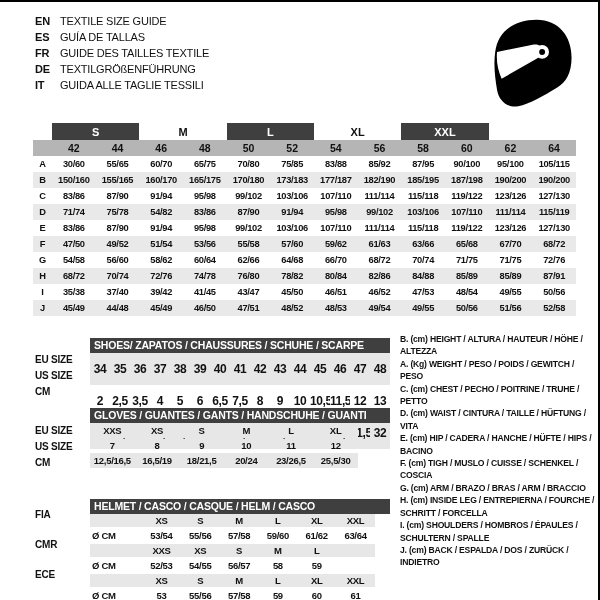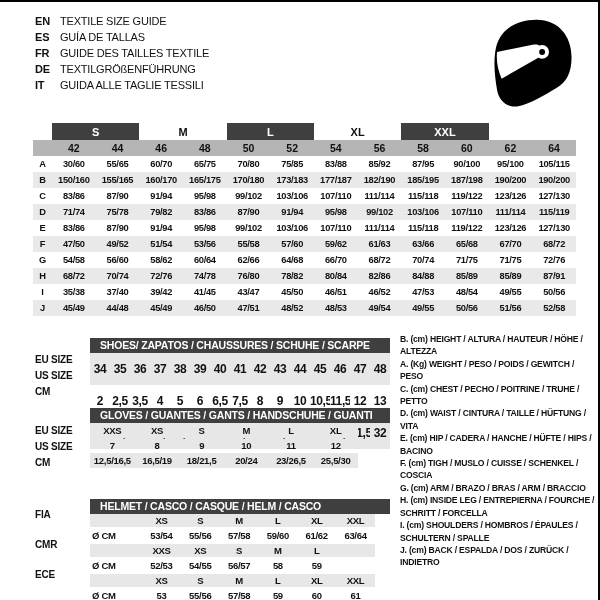--- a/index.html
+++ b/index.html
@@ -28,21 +28,21 @@
   .size-table .data-row td { height:16px; font-size:9.3px; font-weight:bold; letter-spacing:-0.3px; }
   .size-table .data-row.alt td { background:#e9e9e9; }
   .size-table .letter-cell { font-size:10px; }
 
   
   .row-label { position:absolute; left:35px; font-size:10px; font-weight:bold; letter-spacing:-0.2px; }
 
   
   .mini { position:absolute; left:90px; }
   .mini-title { height:15px; background:#3f3f3f; color:#fff; font-size:10.5px; font-weight:bold;
-                line-height:15px; padding-left:10px; letter-spacing:-0.2px; white-space:nowrap; }
+                line-height:15px; padding-left:4px; letter-spacing:-0.2px; white-space:nowrap; }
   .mini table { border-collapse:collapse; table-layout:fixed; }
   .mini td { text-align:center; vertical-align:middle; font-weight:bold; white-space:nowrap; overflow:hidden; }
   .shoes-tbl td { height:32px; font-size:12px; letter-spacing:-0.4px; }
   .gloves-tbl td { height:15px; font-size:9.5px; letter-spacing:-0.3px; }
   .row-gray td { background:#e7e7e7; }
   .helmet-tbl td { font-size:9.5px; letter-spacing:-0.3px; }
   .helmet-tbl .hsize td { height:13px; background:#e7e7e7; }
   .helmet-tbl .hval td { height:17px; background:#fff; }
   .helmet-tbl td.unit-cell { text-align:left; padding-left:2px; }
 
@@ -170,21 +170,21 @@
           <td>111/114</td>
           <td>115/118</td>
           <td>119/122</td>
           <td>123/126</td>
           <td>127/130</td>
         </tr>
         <tr class="data-row alt">
           <td class="letter-cell">D</td>
           <td>71/74</td>
           <td>75/78</td>
-          <td>79/82</td>
+          <td>54/82</td>
           <td>83/86</td>
           <td>87/90</td>
           <td>91/94</td>
           <td>95/98</td>
           <td>99/102</td>
           <td>103/106</td>
           <td>107/110</td>
           <td>111/114</td>
           <td>115/119</td>
         </tr>

